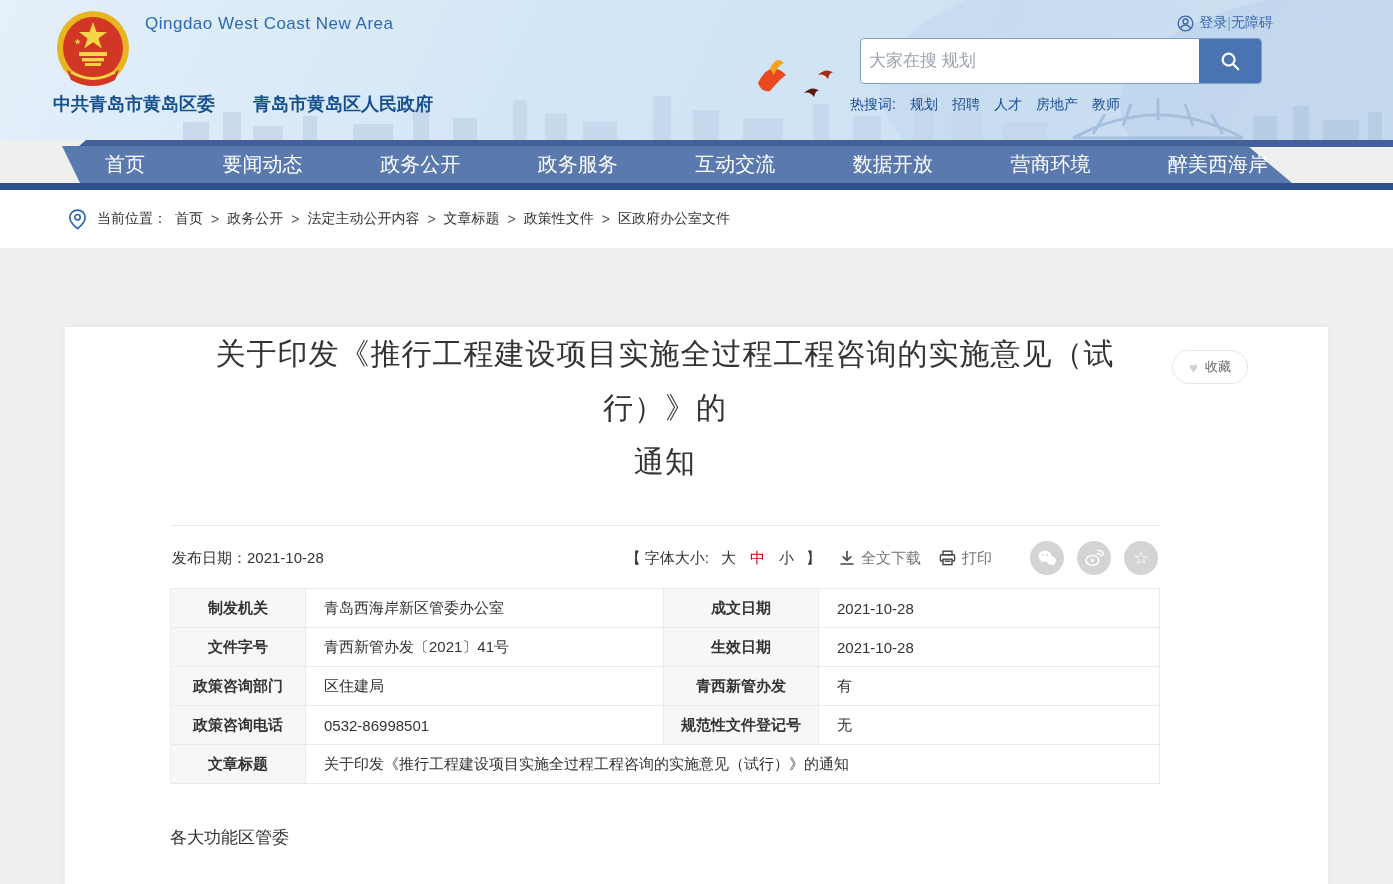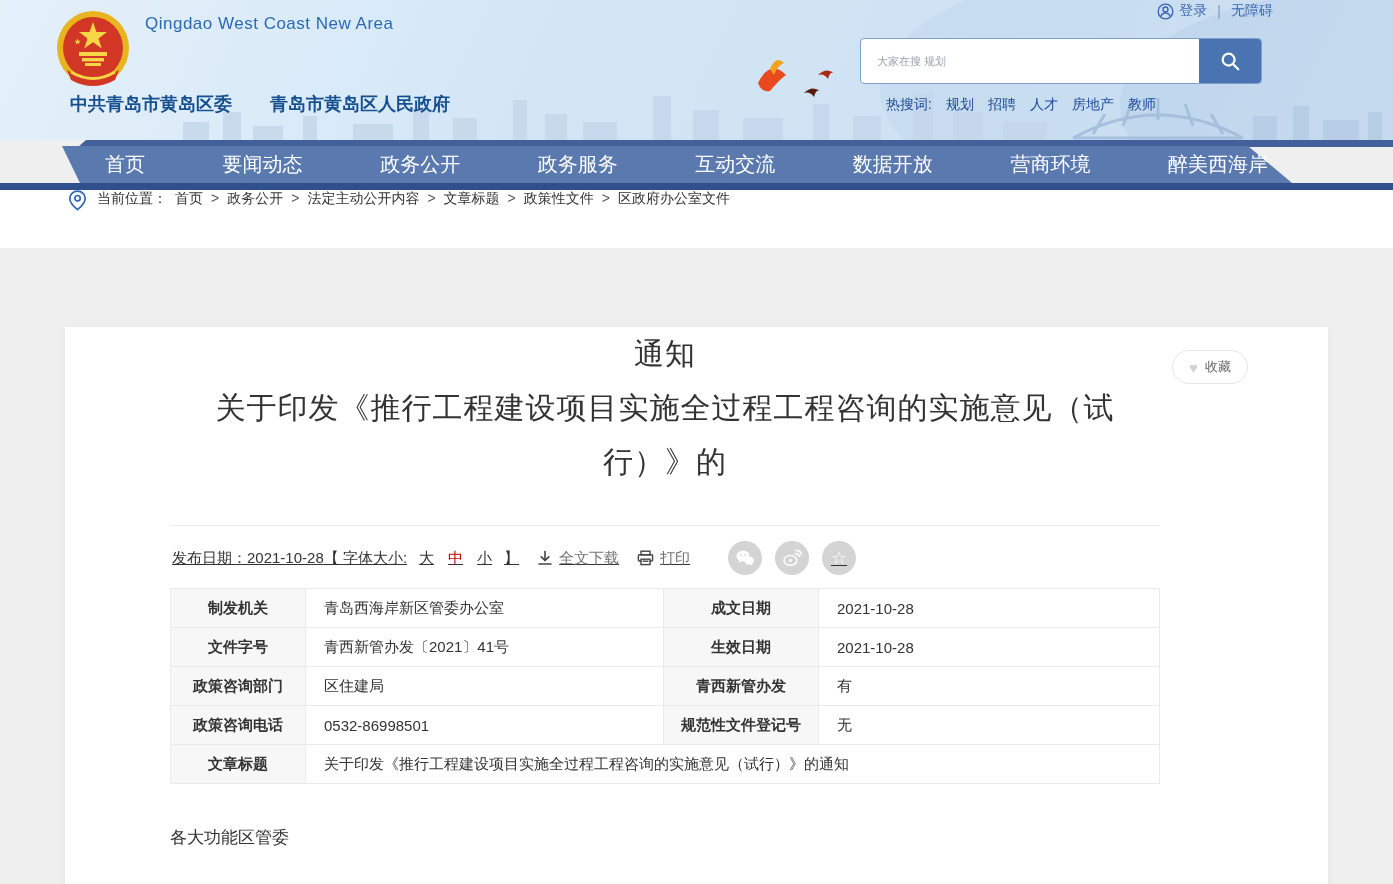--- a/index.html
+++ b/index.html
@@ -6,72 +6,72 @@
   html,body { width:1393px; height:884px; overflow:hidden;
     font-family:"Liberation Sans","DejaVu Sans",sans-serif; background:#efefef; color:#333; }
 
   
   .banner { position:relative; height:140px;
     background:linear-gradient(115deg,#e4f0fa 0%,#d3e6f6 40%,#cfe2f3 70%,#dcebf7 100%); overflow:hidden; }
   .mt { position:absolute; border-radius:50%; background:rgba(186,210,234,.35); }
   .mt1 { width:620px; height:260px; left:880px; top:-40px; }
   .mt2 { width:500px; height:230px; left:1120px; top:-10px; background:rgba(172,200,230,.30); }
   .skyline { position:absolute; bottom:0; right:0; opacity:.85; }
-  .topbar { position:absolute; top:0; right:120px; height:22px; display:flex; align-items:center; gap:10px;
+  .topbar { position:absolute; top:12px; right:120px; height:22px; display:flex; align-items:center; gap:0;
     color:#3a66b0; font-size:14px; }
   .topbar .tlink { display:flex; align-items:center; gap:5px; cursor:pointer; color:#3a66b0; }
   .topbar .tsep { color:#7f9cc9; }
   .logo-area { position:absolute; left:55px; top:10px; display:flex; align-items:flex-start; }
   .emblem { width:76px; height:82px; margin-right:14px; }
   .site-names .cn { font-size:40px; font-weight:bold; color:#2268b4; letter-spacing:4px; line-height:1.1; }
   .site-names .en { font-size:17px; color:#2a6ab2; margin-top:4px; letter-spacing:.5px; }
-  .orgs { position:absolute; left:70px; top:92px; display:flex; gap:38px;
+  .orgs { position:absolute; left:53px; top:92px; display:flex; gap:38px;
     font-size:18px; font-weight:bold; color:#17508f; }
   .search-box { position:absolute; left:860px; top:38px; width:402px; height:46px; display:flex;
     background:#fff; border:1px solid #7d9fc9; border-radius:4px; overflow:hidden; }
-  .search-box input { flex:1; border:none; outline:none; padding:0 16px; font-size:11px; color:#666;
+  .search-box input { flex:1; border:none; outline:none; padding:0 8px; font-size:17px; color:#666;
     font-family:inherit; background:transparent; }
   .search-box input::placeholder { color:#9aa3ad; }
   .search-btn { width:62px; background:#4a73b2; border:none; cursor:pointer;
     display:flex; align-items:center; justify-content:center; }
-  .hot-row { position:absolute; left:886px; top:96px; font-size:14px; color:#1d4c96; display:flex; gap:14px; }
+  .hot-row { position:absolute; left:850px; top:96px; font-size:14px; color:#1d4c96; display:flex; gap:14px; }
   .hot-row .hw { cursor:pointer; color:#1d4c96; }
   .birds { position:absolute; left:740px; top:45px; }
 
   
   .nav { position:relative; height:50px; background:transparent; }
   .nav-band { position:absolute; top:0; left:78px; right:0; height:7px; background:#44609b;
     clip-path:polygon(8px 0,100% 0,100% 100%,0 100%); }
   .nav-main { position:absolute; top:6px; left:0; right:0; height:37px; background:#5a79ae;
     clip-path:polygon(62px 0,1248px 0,1292px 100%,80px 100%); }
   .nav-strip { position:absolute; bottom:0; left:0; right:0; height:7px; background:#30508b; }
   .nav-links { position:absolute; top:6px; left:105px; right:125px; height:37px;
     display:flex; justify-content:space-between; align-items:center; }
   .nav-links a { color:#fff; font-size:20px; text-decoration:none; cursor:pointer; white-space:nowrap; }
 
   
-  .crumb { height:58px; background:#fff; display:flex; align-items:flex-start; padding-left:68px;
+  .crumb { height:58px; background:#fff; display:flex; align-items:center; padding-left:68px;
     font-size:14px; color:#333; }
   .crumb .pin { margin-right:10px; display:flex; }
   .crumb .clabel { margin-right:8px; }
   .crumb a { color:#333; text-decoration:none; cursor:pointer; }
   .crumb .sep { margin:0 8px; color:#555; }
 
   
   .page { padding:21px 65px 0 65px; }
   .card { position:relative; background:#fff; min-height:615px; box-shadow:0 0 8px rgba(0,0,0,.04);
     padding:0 168px 40px 105px; }
   .fav-btn { position:absolute; top:23px; right:80px; display:flex; align-items:center; gap:7px;
     border:1px solid #e6e6e6; border-radius:17px; background:#fff; padding:7px 16px;
     font-size:13px; color:#666; cursor:pointer; font-family:inherit; }
   .fav-btn .heart { color:#d2d2d2; font-size:15px; line-height:1; }
   .doc-title { margin-top:58px; text-align:center; font-size:30px; font-weight:500; color:#333;
     line-height:1.8; letter-spacing:1px; }
   .pub-row { margin-top:36px; border-top:1px solid #eaeaea; padding:15px 2px 13px 2px;
-    display:flex; align-items:center; font-size:15px; color:#333;text-decoration:underline; }
+    display:flex; justify-content:space-between; align-items:center; font-size:15px; color:#333; }
   .pub-left { display:flex; }
   .pub-right { display:flex; align-items:center; gap:10px; }
   .fs-opt { cursor:pointer; color:#333; padding:0 2px; }
   .fs-opt.active { color:#c00000; }
   .tool { display:flex; align-items:center; gap:6px; cursor:pointer; color:#737373; margin-left:8px; }
   .share-group { display:flex; gap:13px; margin-left:28px; }
   .share-circle { width:34px; height:34px; border-radius:50%; background:#d4d4d4; cursor:pointer;
     display:flex; align-items:center; justify-content:center; color:#fff; }
   .share-circle .glyph { font-size:18px; line-height:1; }
 
@@ -230,22 +230,22 @@
 
 <div class="page">
   <div class="card">
 
     <button class="fav-btn">
       <span class="heart">♥</span>
       <span>收藏</span>
     </button>
 
     <div class="doc-title">
+      <div>关于印发《推行工程建设项目实施全过程工程咨询的实施意见（试行）》的</div>
       <div>通知</div>
-      <div>关于印发《推行工程建设项目实施全过程工程咨询的实施意见（试行）》的</div>
     </div>
 
     <div class="pub-row">
       <div class="pub-left">
         <span>发布日期：</span>
         <span>2021-10-28</span>
       </div>
       <div class="pub-right">
         <span>【 字体大小:</span>
         <span class="fs-opt">大</span>

